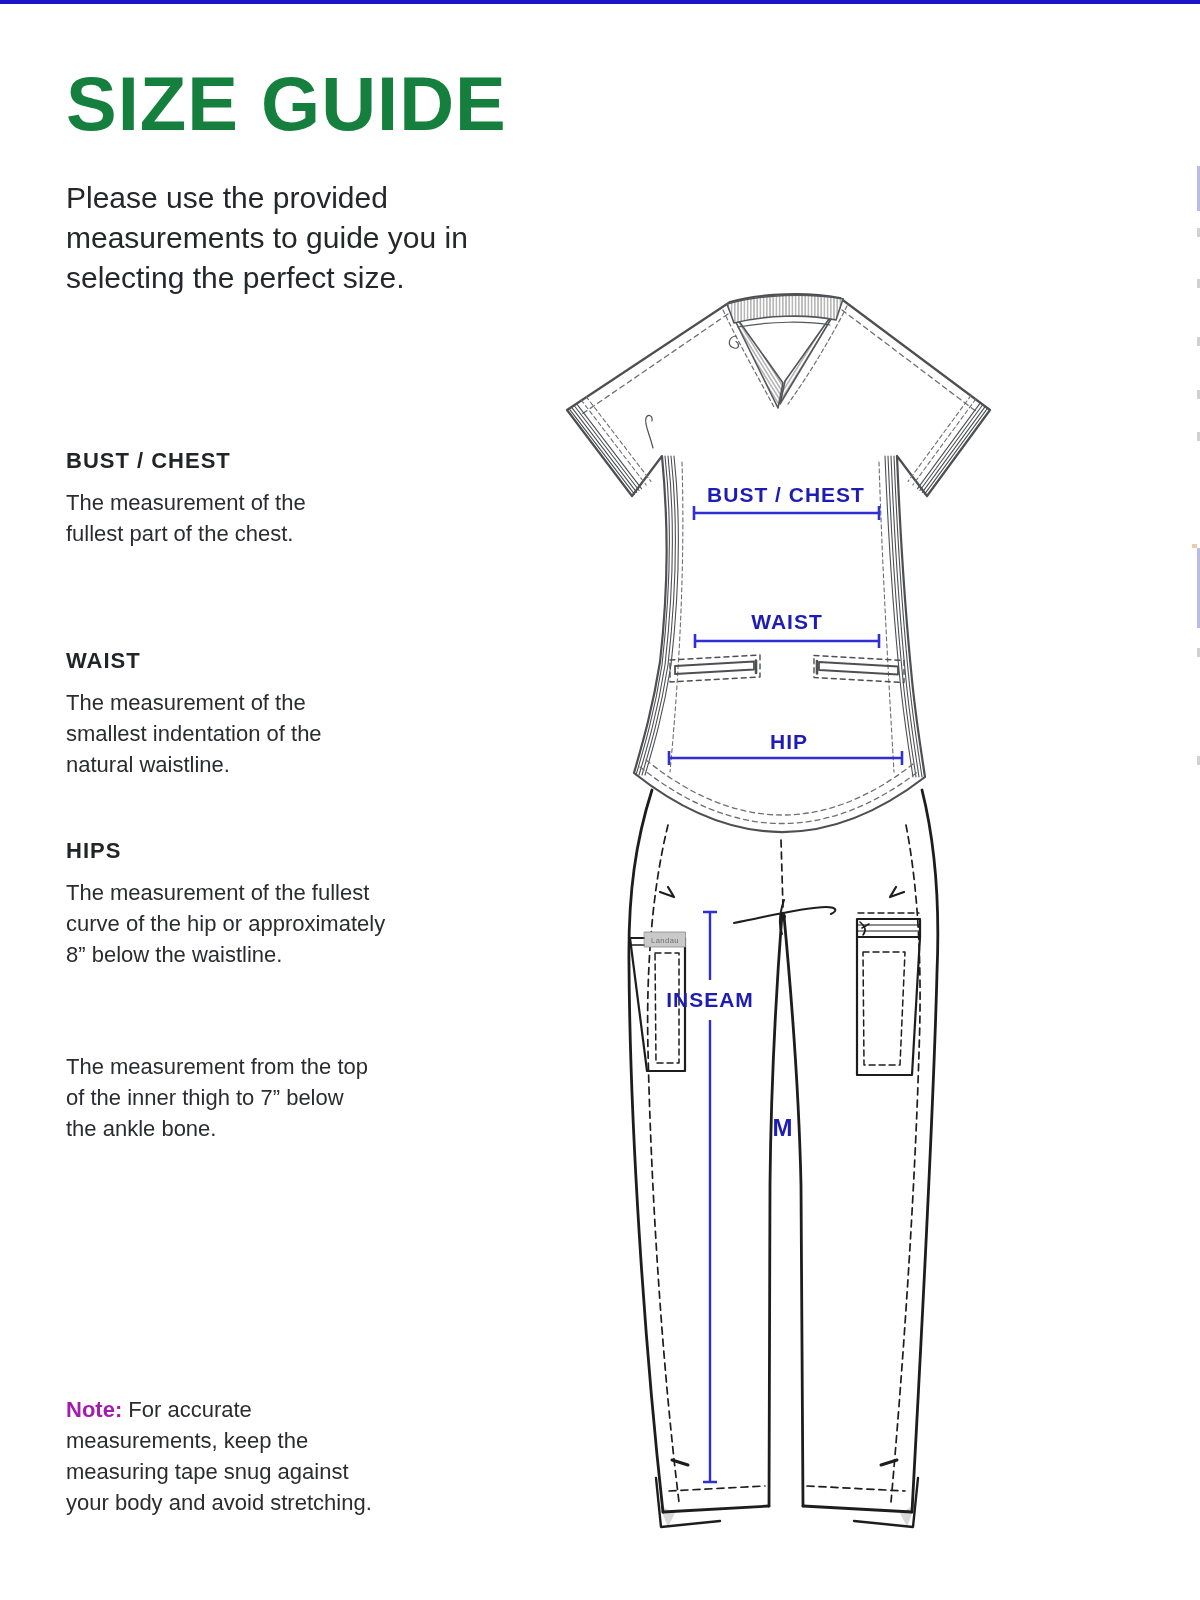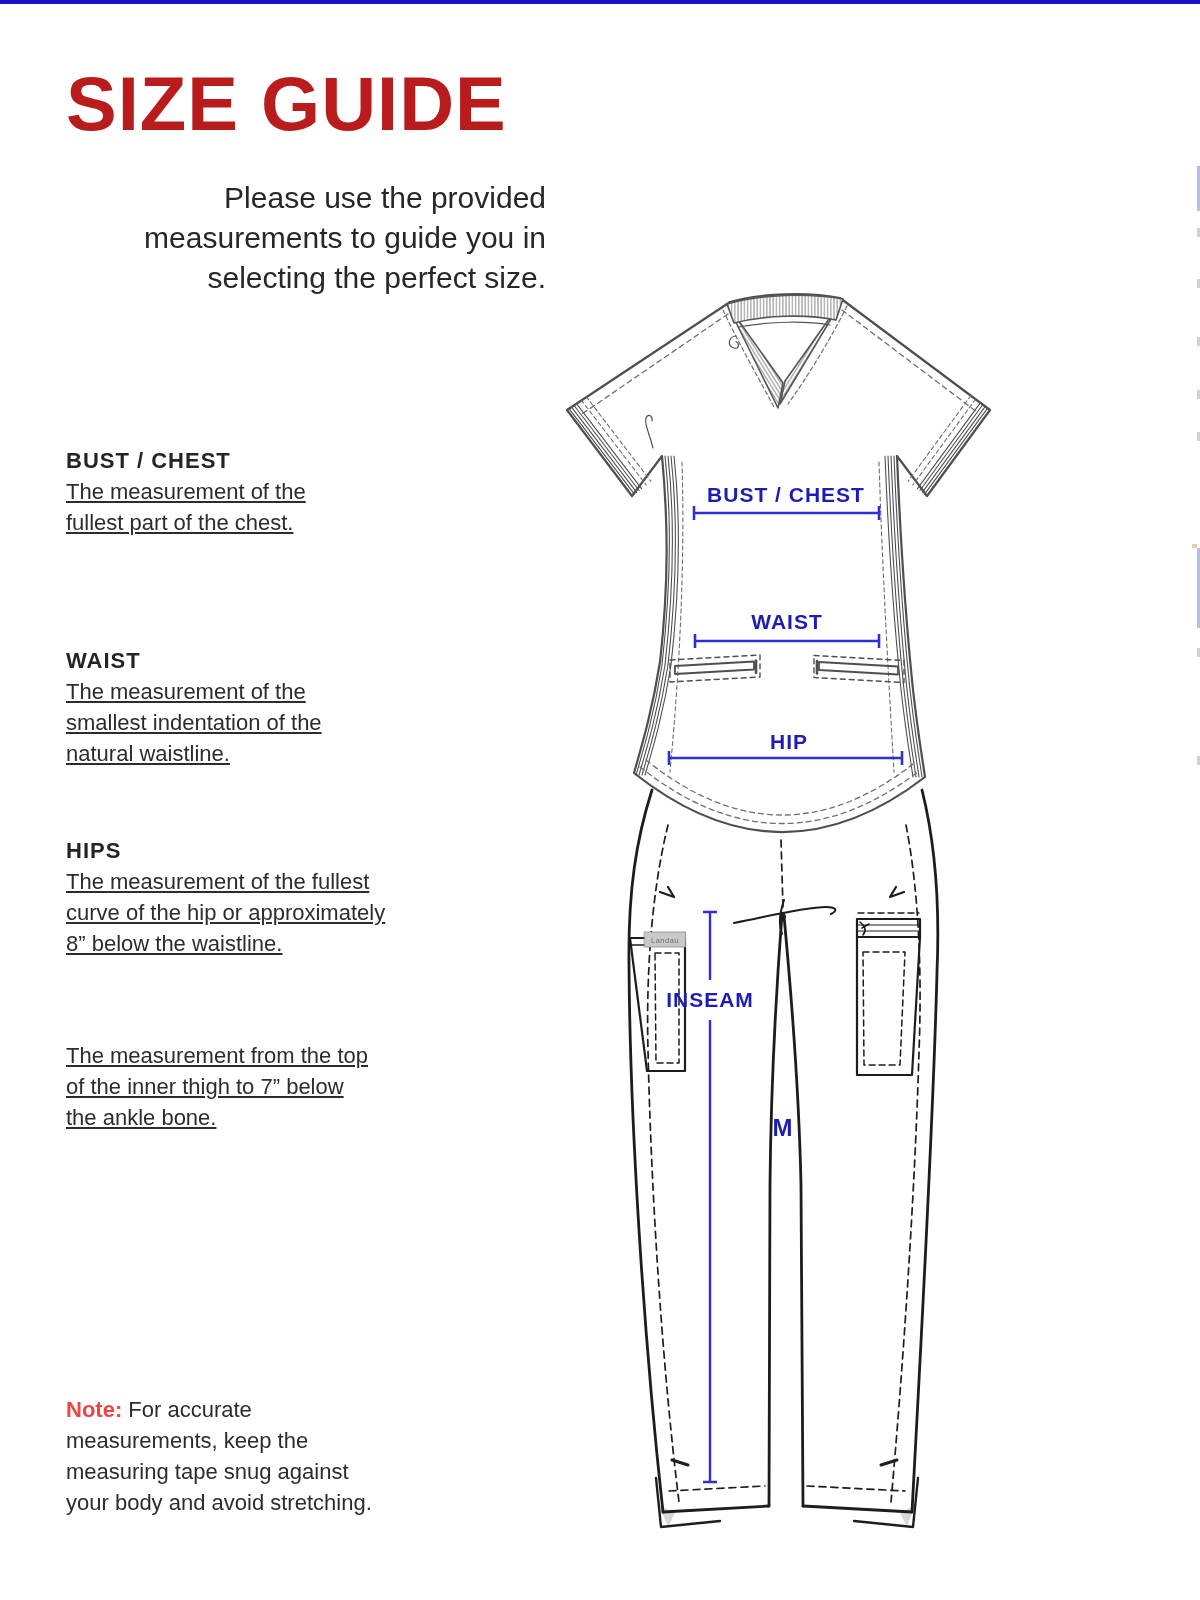--- a/index.html
+++ b/index.html
@@ -5,43 +5,42 @@
   html,body{margin:0;padding:0;}
   body{
     width:1200px;height:1600px;position:relative;background:#ffffff;
     font-family:"Liberation Sans","DejaVu Sans",sans-serif;overflow:hidden;
   }
   .abs{position:absolute;}
   .pre{white-space:pre-line;}
   #top-rule{left:0;top:0;width:1200px;height:4px;background:#1c13c9;}
   #page-title{
     left:66px;top:64px;font-size:76px;font-weight:800;letter-spacing:1px;
-    color:#b91c1c;line-height:80px;
+    color:#15803d;line-height:80px;
   }
   #intro{
     left:66px;top:178px;width:480px;font-size:30px;line-height:40px;
     color:#26272b;
-    text-align:right;
   }
   .section{left:66px;width:430px;}
   .section h3{
     margin:0;font-size:22px;font-weight:700;letter-spacing:1px;
     color:#232428;line-height:26px;
   }
   .section .body{
-    margin-top:2px;font-size:22px;line-height:31px;color:#2b2c30;text-decoration:underline;
+    margin-top:13px;font-size:22px;line-height:31px;color:#2b2c30;
   }
   #sec-bust{top:448px;}
   #sec-waist{top:648px;}
   #sec-hips{top:838px;}
   #sec-inseam{top:1038px;}
   #note{
     left:66px;top:1394px;width:420px;font-size:22px;line-height:31px;color:#2b2c30;
   }
-  #note .lbl{font-weight:700;color:#ef4444;}
+  #note .lbl{font-weight:700;color:#a21caf;}
   #diagram{left:522px;top:280px;width:490px;height:1270px;}
   svg text.blue-label{
     font-family:"Liberation Sans","DejaVu Sans",sans-serif;
     font-weight:700;fill:#1d1db3;letter-spacing:1px;font-size:21px;
   }
   svg text.size-label{font-size:24px;}
   svg text.chip-label{
     font-family:"Liberation Sans","DejaVu Sans",sans-serif;
     font-size:7.5px;fill:#6f6f6f;letter-spacing:0.5px;font-weight:400;
   }

